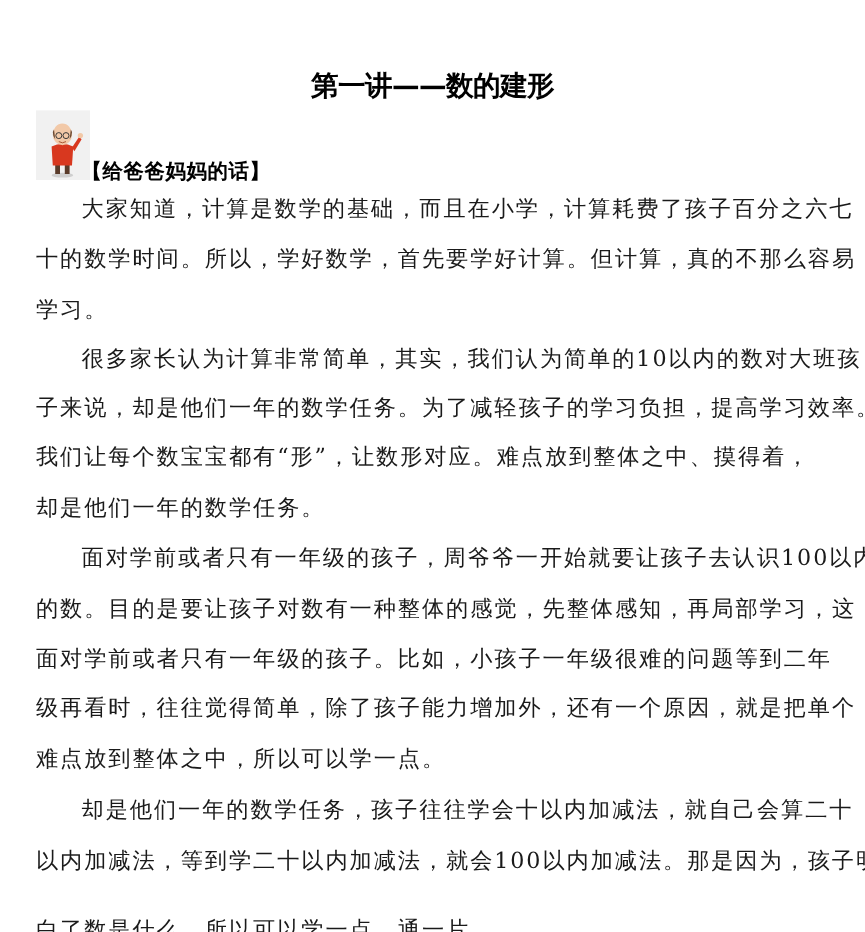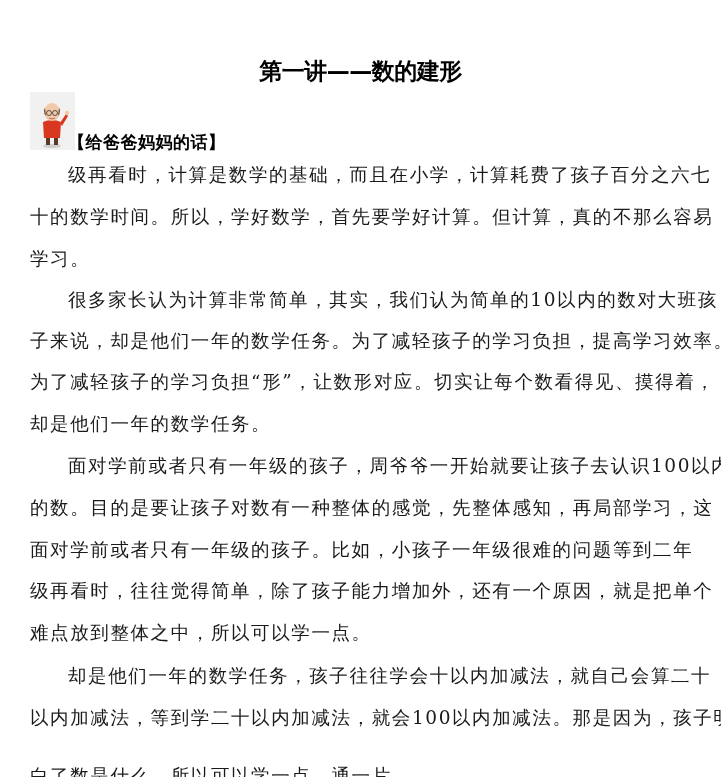--- a/index.html
+++ b/index.html
@@ -55,29 +55,29 @@
       <path d="M30 18 Q30 22 28 24 L29 16 Z" fill="#6b4a33"></path>
       <circle cx="19" cy="21" r="2.5" fill="none" stroke="#333" stroke-width="0.8"></circle>
       <circle cx="25" cy="21" r="2.5" fill="none" stroke="#333" stroke-width="0.8"></circle>
       <path d="M19 26 Q22 28 25 26" fill="none" stroke="#a5532f" stroke-width="0.8"></path>
     </svg>
   </div>
 
   <div class="section-heading">【给爸爸妈妈的话】</div>
 
   <div>
-    <div class="line indent" style="top:163px">级再看时，计算是数学的基础，而且在小学，计算耗费了孩子百分之六七</div>
+    <div class="line indent" style="top:163px">大家知道，计算是数学的基础，而且在小学，计算耗费了孩子百分之六七</div>
     <div class="line" style="top:205px">十的数学时间。所以，学好数学，首先要学好计算。但计算，真的不那么容易</div>
     <div class="line" style="top:247px">学习。</div>
   </div>
 
   <div>
     <div class="line indent" style="top:288px">很多家长认为计算非常简单，其实，我们认为简单的10以内的数对大班孩</div>
     <div class="line" style="top:329px">子来说，却是他们一年的数学任务。为了减轻孩子的学习负担，提高学习效率。</div>
-    <div class="line" style="top:370px">为了减轻孩子的学习负担“形”，让数形对应。切实让每个数看得见、摸得着，</div>
+    <div class="line" style="top:370px">我们让每个数宝宝都有“形”，让数形对应。难点放到整体之中、摸得着，</div>
     <div class="line" style="top:412px">却是他们一年的数学任务。</div>
   </div>
 
   <div>
     <div class="line indent" style="top:454px">面对学前或者只有一年级的孩子，周爷爷一开始就要让孩子去认识100以内</div>
     <div class="line" style="top:496px">的数。目的是要让孩子对数有一种整体的感觉，先整体感知，再局部学习，这</div>
     <div class="line" style="top:538px">面对学前或者只有一年级的孩子。比如，小孩子一年级很难的问题等到二年</div>
     <div class="line" style="top:579px">级再看时，往往觉得简单，除了孩子能力增加外，还有一个原因，就是把单个</div>
     <div class="line" style="top:621px">难点放到整体之中，所以可以学一点。</div>
   </div>

